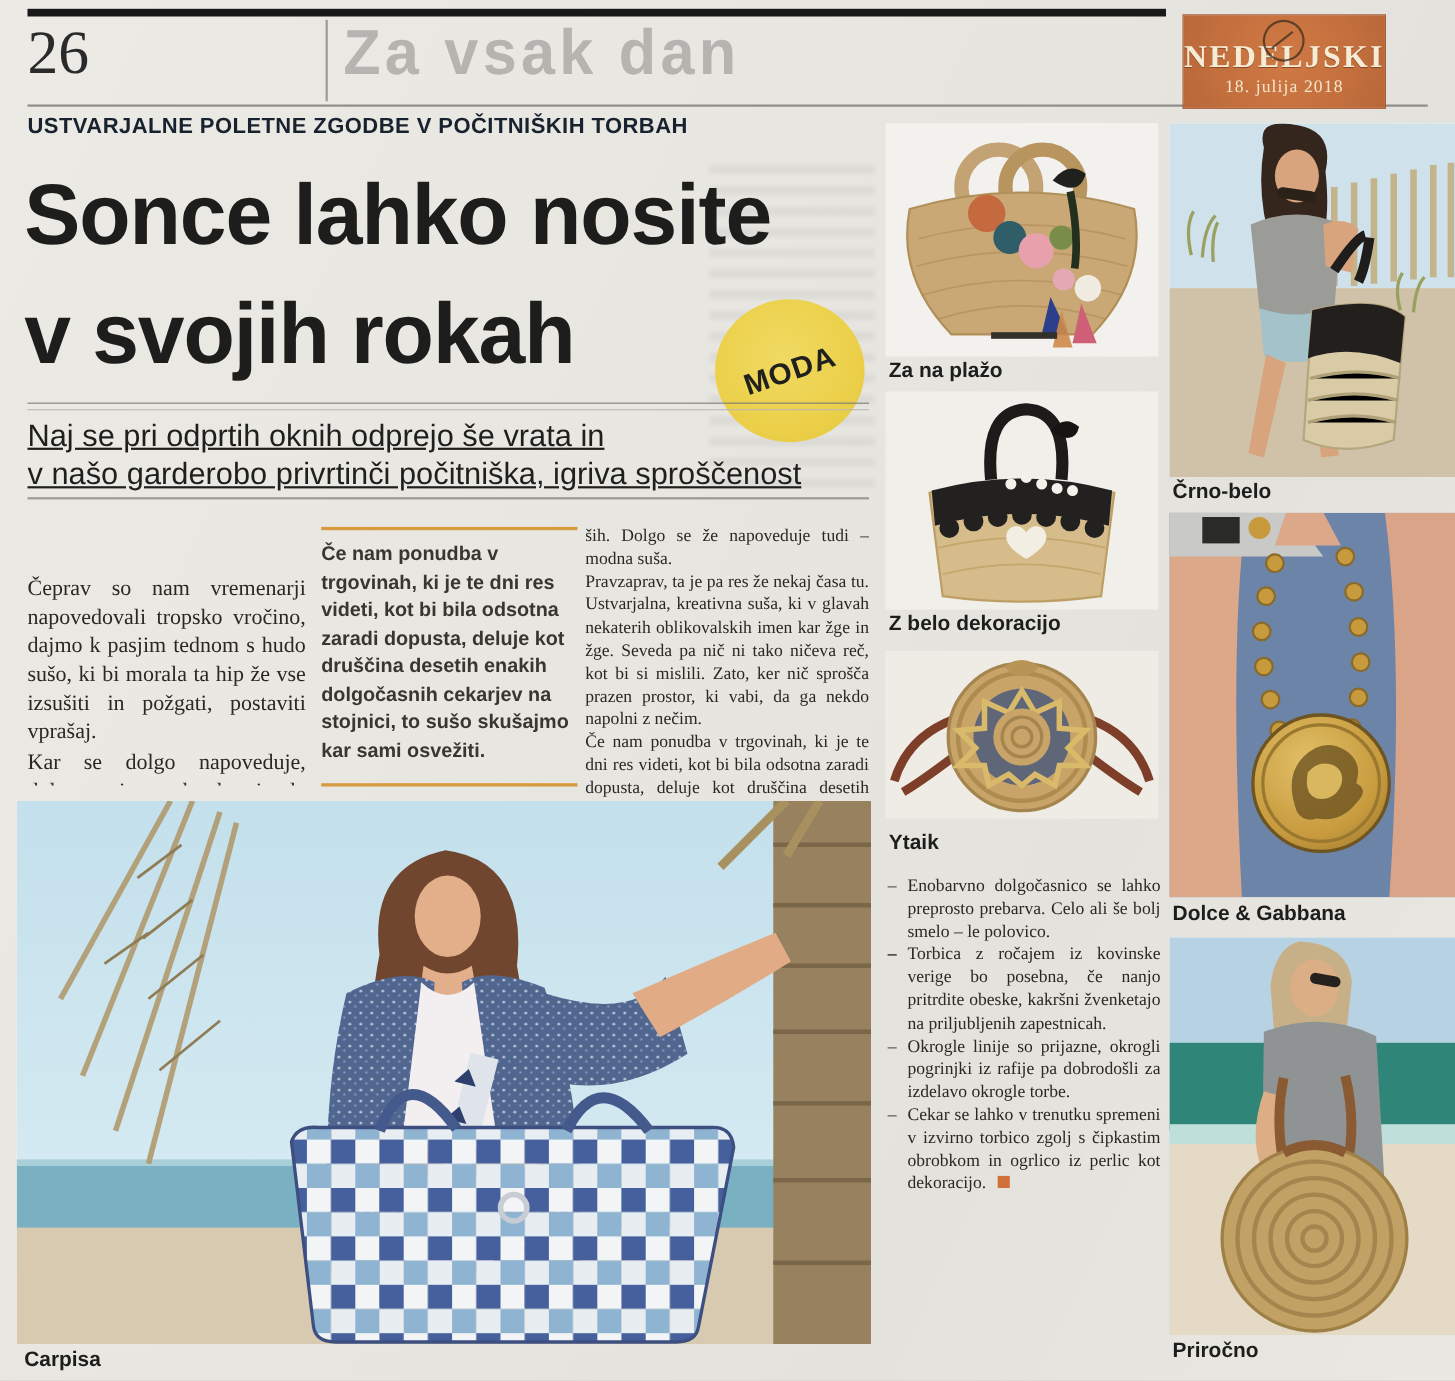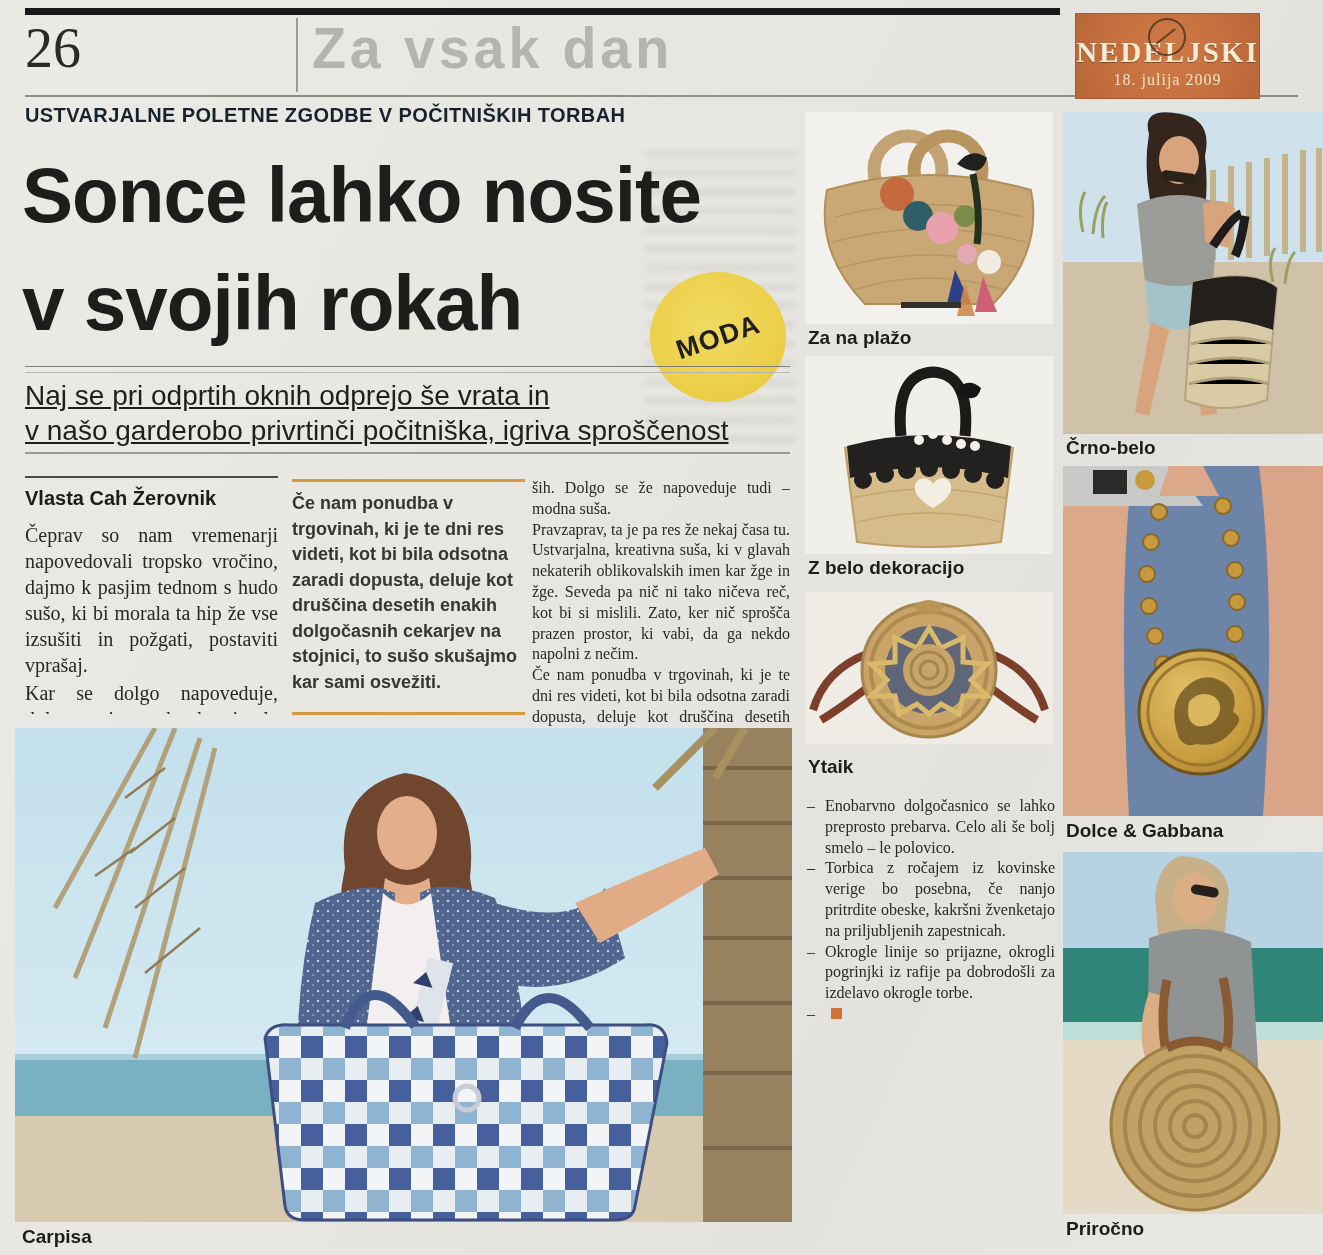--- a/index.html
+++ b/index.html
@@ -86,40 +86,39 @@
 <div class="page">
 
   <div class="topbar"></div>
   <div class="page-num">26</div>
   <div class="head-vline"></div>
   <div class="section-title">Za vsak dan</div>
   <div class="head-rule"></div>
   <div class="logo">
     <div class="stamp"></div>
     <div class="logo-title">NEDELJSKI</div>
-    <div class="logo-date">18. julija 2009</div>
+    <div class="logo-date">18. julija 2018</div>
   </div>
 
   <div class="kicker">USTVARJALNE POLETNE ZGODBE V POČITNIŠKIH TORBAH</div>
   <div class="ghost"></div>
   <h1 class="headline" style="margin:0;">
     <span>Sonce lahko nosite</span><br>
     <span>v svojih rokah</span>
   </h1>
   <div class="badge">
     <span>MODA</span>
   </div>
   <div class="headline-rule"></div>
   <div class="subhead">
     <span>Naj se pri odprtih oknih odprejo še vrata in</span><br>
     <span>v našo garderobo privrtinči počitniška, igriva sproščenost</span>
   </div>
   <div class="subhead-rule"></div>
 
-  <div class="byline-block">Vlasta Cah Žerovnik</div>
   <div class="col-left body-serif">
 
   <p>Čeprav so nam vremenarji napovedovali tropsko vročino, dajmo k pasjim tednom s hudo sušo, ki bi morala ta hip že vse izsušiti in požgati, postaviti vprašaj.</p>
       <p>Kar se dolgo napoveduje, dolgo traja – kratka je le napoved bežnih stvari, so rekle še za kakšen odtenek pametnejše glave od na-</p>
     </div>
 
   <div class="pullquote">
     <p>Če nam ponudba v trgovinah, ki je te dni res videti, kot bi bila odsotna zaradi dopusta, deluje kot druščina desetih enakih dolgočasnih cekarjev na stojnici, to sušo skušajmo kar sami osvežiti.</p>
   </div>
 
@@ -159,20 +158,21 @@
           <span>Torbica z ročajem iz kovinske verige bo posebna, če nanjo pritrdite obeske, kakršni žvenketajo na priljubljenih zapestnicah.</span>
         </li>
 
         <li>
           <span class="mk">–</span>
           <span>Okrogle linije so prijazne, okrogli pogrinjki iz rafije pa dobrodošli za izdelavo okrogle torbe.</span>
         </li>
 
         <li>
           <span class="mk">–</span>
+          <span>Cekar se lahko v trenutku spremeni v izvirno torbico zgolj s čipkastim obrobkom in ogrlico iz perlic kot dekoracijo.</span>
         <span class="end-mark"></span></li>
       </ul>
   </div>
 
   <figure class="f-main">
     <svg viewBox="0 0 777 494">
       <defs>
         <linearGradient id="sky" x1="0" y1="0" x2="0" y2="1">
           <stop offset="0" stop-color="#c3e0ec"></stop>
             <stop offset="1" stop-color="#ddeef4"></stop>

